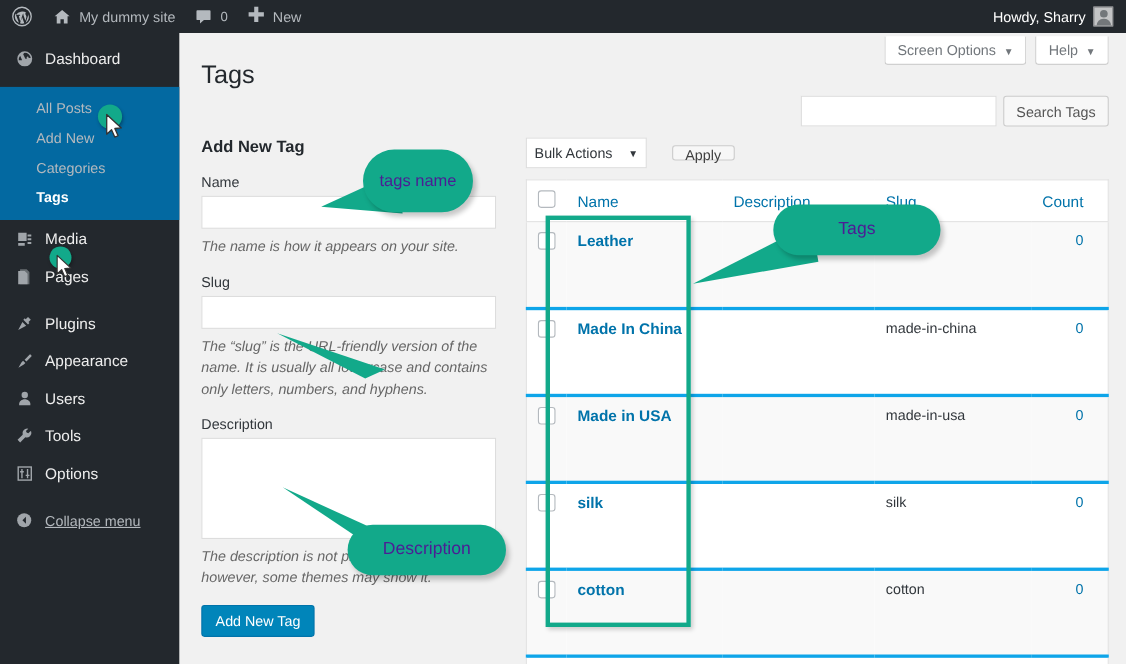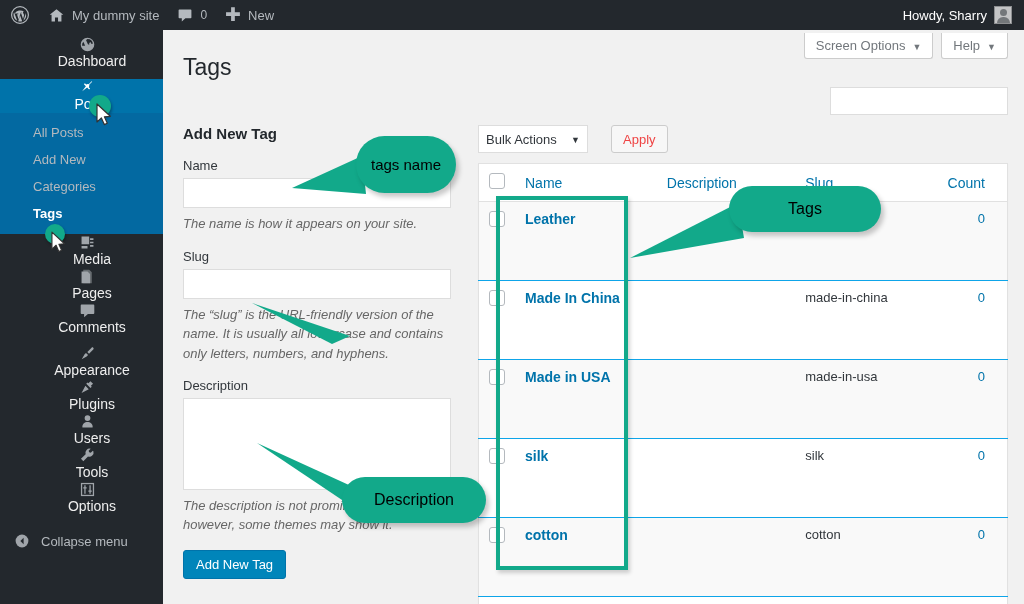--- a/index.html
+++ b/index.html
@@ -53,21 +53,21 @@
   #adminmenu {
     position: absolute; top: 30px; left: 0;
     width: 163px; height: 574px;
     background: #23282d;
     z-index: 50;
     font-size: 14px;
   }
   .menu-top {
     display: flex; align-items: center;
     height: 34px; padding-left: 12px;
-    color: #eee; position: relative; flex-direction: column;
+    color: #eee; position: relative;
   }
   .menu-top .mlabel { margin-left: 9px; }
   .menu-top .micon { width: 20px; display: flex; justify-content: center; align-items: center; color: #a0a5aa; }
   .menu-top.current {
     background: #0073aa; color: #fff;
   }
   .menu-top.current .micon { color: #fff; }
   .menu-top.current::after {
     content: ""; position: absolute; right: -8px; top: 50%;
     transform: translateY(-50%);
@@ -79,21 +79,21 @@
   .submenu .sub-item {
     display: block; padding: 6px 0 6px 33px;
     color: #b4b9be; font-size: 13px;
   }
   .submenu .sub-item.current { color: #fff; font-weight: bold; }
   .menu-gap { height: 9px; }
   .collapse {
     display: flex; align-items: center; height: 34px; padding-left: 12px;
     color: #b4b9be; font-size: 13px;
   }
-  .collapse .mlabel { margin-left: 9px; }
+  .collapse .mlabel { margin-left: 9px; text-decoration: underline; }
   .collapse .micon { width: 20px; display: flex; justify-content: center; color: #a0a5aa; }
 
   
   #wpbody {
     position: absolute; top: 30px; left: 163px;
     width: 861px; height: 574px;
     background: #f1f1f1;
   }
   .topbuttons { position: absolute; top: 3px; right: 16px; display: flex; gap: 8px; }
   .tabbtn {
@@ -147,34 +147,34 @@
 
   
   .tablecol { position: absolute; left: 315px; top: 95px; width: 530px; }
   .tablenav { display: flex; gap: 23px; align-items: center; margin-bottom: 10px; }
   .bulkselect {
     height: 28px; width: 110px; border: 1px solid #ddd; background: #fff;
     font-size: 13px; color: #32373c; display: flex; align-items: center;
     justify-content: space-between; padding: 0 7px;
   }
   .applybtn {
-    height: 28px; padding: 0 11px; background: #f7f7f7; border: 1px solid #ccc;
-    border-radius: 3px; color: #ef4444; font-size: 13px;
+    height: 14px; padding: 0 11px; background: #f7f7f7; border: 1px solid #ccc;
+    border-radius: 3px; color: #404040; font-size: 13px;
     font-family: "Liberation Sans", sans-serif;
   }
   table.wp-list { width: 530px; border-collapse: collapse; background: #fff;
     border: 1px solid #e1e1e1; box-shadow: 0 1px 1px rgba(0,0,0,.04); }
   table.wp-list th {
     text-align: left; font-weight: 400; font-size: 14px; color: #32373c;
     padding: 9px 10px; border-bottom: 1px solid #e1e1e1; background: #fff;
   }
   table.wp-list th.sortable { color: #0073aa; }
   table.wp-list td {
     padding: 9px 10px; font-size: 13px; color: #32373c;
-    border-bottom: 1px solid #0ea5e9; vertical-align: top;
+    border-bottom: 3px solid #0ea5e9; vertical-align: top;
   }
   table.wp-list tr.alt td { background: #f9f9f9; }
   .cb-col { width: 30px; padding-left: 10px !important; }
   .namecell { width: 144px; }
   .desccell { width: 140px; }
   .slugcell { width: 145px; color: #555; }
   .countcell { width: 60px; text-align: right; padding-right: 22px !important; }
   .tagname { color: #0073aa; font-weight: bold; font-size: 14px; }
   .countlink { color: #0073aa; }
   .cb {
@@ -183,26 +183,25 @@
   }
   .rowtall td { height: 79px; }
 
   
   #overlay { position: absolute; inset: 0; z-index: 80; pointer-events: none; }
   .hl-rect {
     position: absolute; border: 4px solid #12a98a; background: transparent;
     box-shadow: 2px 3px 4px rgba(0,0,0,.18);
   }
   .bub {
-    position: absolute; background: #12a98a; color: #000000;
+    position: absolute; background: #12a98a; color: #4c1d95;
     border-radius: 40px; display: flex; align-items: center;
     justify-content: center; text-align: center; line-height: 1.18;
     box-shadow: 3px 4px 5px rgba(0,0,0,.22);
     font-family: "Liberation Sans", sans-serif;
-    margin-left: 26px;
   }
   .tail { position: absolute; }
 
   .grn-dot {
     position: absolute; border-radius: 50%; background: #12a98a;
     box-shadow: 1px 2px 3px rgba(0,0,0,.3);
   }
   .cursor { position: absolute; }
 </style>
 </head>
@@ -243,28 +242,20 @@
     <span class="micon">
       <svg width="17" height="17" viewBox="0 0 20 20" fill="currentColor">
         <path d="M10 2a8 8 0 1 0 0 16 8 8 0 0 0 0-16zm0 1.6a6.4 6.4 0 0 1 6.36 5.6h-2.1a4.3 4.3 0 0 0-.9-2.07l-1.48 1.48a2.3 2.3 0 0 1 .35 1.39h-1.6l-2.3-4.97A6.36 6.36 0 0 1 10 3.6zm-4.9 3.2 2.12 4.6h-3.6A6.37 6.37 0 0 1 5.1 6.8z"></path>
       </svg>
     </span>
     <span class="mlabel">Dashboard</span>
   </div>
 
   <div class="menu-gap"></div>
 
-  <div class="menu-top current">
-    <span class="micon">
-      <svg width="17" height="17" viewBox="0 0 20 20" fill="currentColor">
-        <path d="M14.9 2.6 11.4 6.1c-1-.3-2.1-.1-3 .5L6.9 5.1 5.8 6.2l2.3 2.3-4.4 5.9 5.9-4.4 2.3 2.3 1.1-1.1-1.5-1.5c.6-.9.8-2 .5-3l3.5-3.5z"></path>
-      </svg>
-    </span>
-    <span class="mlabel">Posts</span>
-  </div>
 
   <div class="submenu">
     <span class="sub-item">All Posts</span>
     <span class="sub-item">Add New</span>
     <span class="sub-item">Categories</span>
     <span class="sub-item current">Tags</span>
   </div>
 
   <div class="menu-top">
     <span class="micon">
@@ -278,47 +269,39 @@
   <div class="menu-top">
     <span class="micon">
       <svg width="17" height="17" viewBox="0 0 20 20" fill="currentColor">
         <path d="M5 2h7l3 3v13H5z" opacity=".55"></path>
           <path d="M3 4h7l3 3v11H3z"></path>
       </svg>
     </span>
     <span class="mlabel">Pages</span>
   </div>
 
-  <div class="menu-top">
-    <span class="micon">
-      <svg width="17" height="17" viewBox="0 0 20 20" fill="currentColor">
-        <path d="M17 3H3a1 1 0 0 0-1 1v9a1 1 0 0 0 1 1h3v4l4.5-4H17a1 1 0 0 0 1-1V4a1 1 0 0 0-1-1z"></path>
-      </svg>
-    </span>
-    <span class="mlabel">Comments</span>
-  </div>
 
   <div class="menu-gap"></div>
 
   <div class="menu-top">
     <span class="micon">
       <svg width="17" height="17" viewBox="0 0 20 20" fill="currentColor">
+        <path d="M13.5 2.5 11 5l-1-1-1.5 1.5 5 5L15 9l-1-1 2.5-2.5zM7.5 8 3 16.5 11.5 12z"></path>
+      </svg>
+    </span>
+    <span class="mlabel">Plugins</span>
+  </div>
+
+  <div class="menu-top">
+    <span class="micon">
+      <svg width="17" height="17" viewBox="0 0 20 20" fill="currentColor">
         <path d="M16.8 3.2c-.6-.6-1.5-.6-2 0l-5 5 2 2 5-5c.6-.5.6-1.4 0-2zM8.2 9.3 6.6 11l-3.4 5.8L9 13.4l1.7-1.6z"></path>
       </svg>
     </span>
     <span class="mlabel">Appearance</span>
-  </div>
-
-  <div class="menu-top">
-    <span class="micon">
-      <svg width="17" height="17" viewBox="0 0 20 20" fill="currentColor">
-        <path d="M13.5 2.5 11 5l-1-1-1.5 1.5 5 5L15 9l-1-1 2.5-2.5zM7.5 8 3 16.5 11.5 12z"></path>
-      </svg>
-    </span>
-    <span class="mlabel">Plugins</span>
   </div>
 
   <div class="menu-top">
     <span class="micon">
       <svg width="17" height="17" viewBox="0 0 20 20" fill="currentColor">
         <circle cx="10" cy="6" r="3.4"></circle>
           <path d="M10 10.5c-3.3 0-6 2.3-6 5.1V17h12v-1.4c0-2.8-2.7-5.1-6-5.1z"></path>
       </svg>
     </span>
     <span class="mlabel">Users</span>
@@ -366,20 +349,21 @@
     <div class="tabbtn">
       <span>Help</span>
       <span class="caret">▼</span>
     </div>
   </div>
 
   <div class="page-title">Tags</div>
 
   <div class="searchbox">
     <input type="text" placeholder="" style="">
+    <button>Search Tags</button>
   </div>
 
   <div class="formcol">
     <div class="form-h2">Add New Tag</div>
 
     <label class="flabel">Name</label>
     <input class="ftext" type="text" style="">
     <p class="fhelp">The name is how it appears on your site.</p>
 
     <label class="flabel" style="margin-top:16px;">Slug</label>

